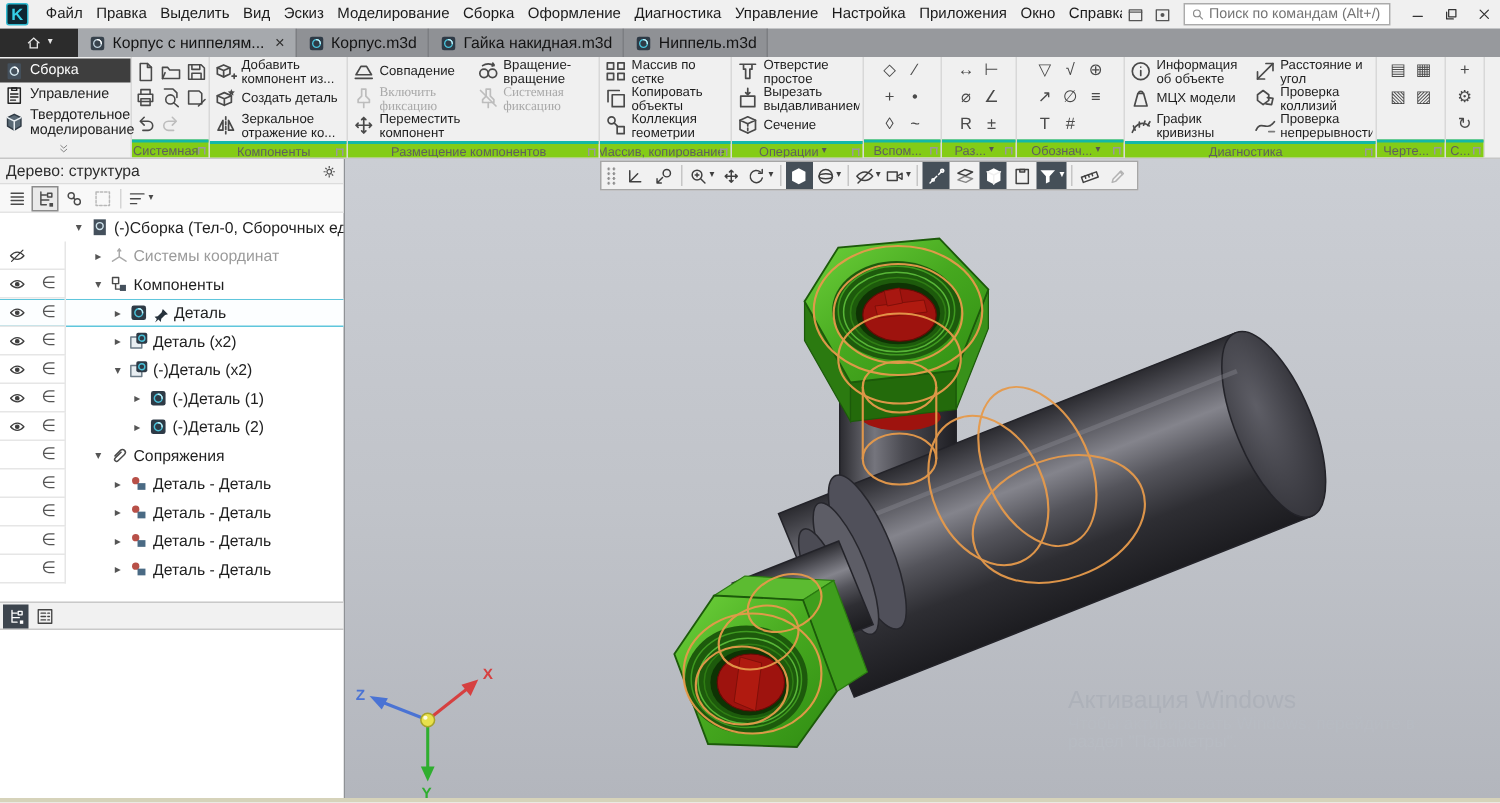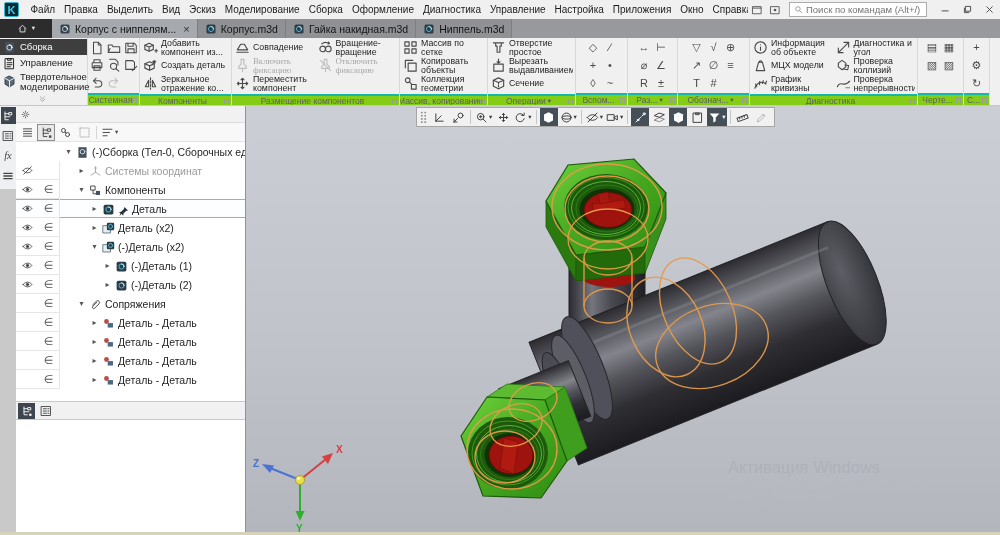--- a/index.html
+++ b/index.html
@@ -400,21 +400,21 @@
               </span>
               <span>Вращение-вращение</span>
             </div>
             <div class="rbtn disabled">
               <span style="display: flex;">
                 <svg viewBox="0 0 16 16" fill="none" stroke="currentColor" stroke-width="1.2" stroke-linecap="round" stroke-linejoin="round">
                   <path d="M6.5 1.5h3v5l2.5 2.5v2h-8v-2L6.5 6.5z"></path>
                   <path d="M8 11v3.5M2.5 2.5l11 11"></path>
                 </svg>
               </span>
-              <span>Отключить фиксацию</span>
+              <span>Системная фиксацию</span>
             </div>
           </div>
           <div class="rlabel">
             <span>Размещение компонентов</span>
             <span class="pinbox"></span>
           </div>
         </div>
         <div class="rgroup" style="width: 88px;">
           <div class="rbody buttons">
             <div class="rbtn">
@@ -604,21 +604,21 @@
               </span>
               <span>График кривизны</span>
             </div>
             <div class="rbtn">
               <span style="display: flex;">
                 <svg viewBox="0 0 16 16" fill="none" stroke="currentColor" stroke-width="1.2" stroke-linecap="round" stroke-linejoin="round">
                   <path d="M2.5 13.5L13.5 2.5"></path>
                   <path d="M2.5 13.5h5M2.5 13.5V8.5M13.5 2.5h-5M13.5 2.5v5"></path>
                 </svg>
               </span>
-              <span>Диагностика и угол</span>
+              <span>Расстояние и угол</span>
             </div>
             <div class="rbtn">
               <span style="display: flex;">
                 <svg viewBox="0 0 16 16" fill="none" stroke="currentColor" stroke-width="1.2" stroke-linecap="round" stroke-linejoin="round">
                   <path d="M2.5 5.5l4-3 4 3v4l-4 3-4-3z"></path>
                   <path d="M9.5 7.5l4 .5-1 4.5-4-.5"></path>
                 </svg>
               </span>
               <span>Проверка коллизий</span>
             </div>
@@ -672,47 +672,24 @@
           <div class="rlabel">
             <span>С...</span>
             <span class="pinbox"></span>
           </div>
         </div>
       </div>
   </div>
 
   <div class="main">
 
-    <div class="leftstrip">
-      <div class="ls-top">
-          <div class="ls-btn active">
-            <svg viewBox="0 0 16 16" fill="none" stroke="currentColor" stroke-width="1.2" stroke-linecap="round" stroke-linejoin="round">
-              <path d="M4 2.5v10.5h4.5M4 5h4.5M4 9h6.5"></path>
-              <rect x="9.5" y="3.5" width="3.5" height="3"></rect>
-            </svg>
-          </div>
-          <div class="ls-btn">
-            <svg viewBox="0 0 16 16" fill="none" stroke="currentColor" stroke-width="1.2" stroke-linecap="round" stroke-linejoin="round">
-              <rect x="2" y="2" width="12" height="12"></rect>
-              <path d="M4.5 5h4M4.5 8h4M4.5 11h4M10.5 5h1.5M10.5 8h1.5M10.5 11h1.5"></path>
-            </svg>
-          </div>
-          <div class="ls-btn">
-            <span class="ls-fx">fx</span>
-          </div>
-          <div class="ls-btn">
-            <svg viewBox="0 0 16 16" fill="none" stroke="currentColor" stroke-width="1.2" stroke-linecap="round" stroke-linejoin="round">
-              <path d="M2.5 4.5h11M2.5 8h11M2.5 11.5h11" stroke-width="1.8"></path>
-            </svg>
-          </div>
-        </div>
-    </div>
 
     <div class="treepanel">
       <div class="tp-header">
+        <span class="ttl">Дерево: структура</span>
         <svg viewBox="0 0 16 16" fill="none" stroke="currentColor" stroke-width="1.2">
             <circle cx="8" cy="8" r="2.2"></circle>
             <path d="M8 2.5v2M8 11.5v2M2.5 8h2M11.5 8h2M4.2 4.2l1.4 1.4M10.4 10.4l1.4 1.4M11.8 4.2l-1.4 1.4M5.6 10.4l-1.4 1.4"></path>
           </svg>
       </div>
       <div class="tp-toolbar">
           <div class="tp-tb-btn">
             <svg viewBox="0 0 16 16" fill="none" stroke="currentColor" stroke-width="1.2" stroke-linecap="round" stroke-linejoin="round">
               <path d="M3 3.5h10M3 6.5h10M3 9.5h10M3 12.5h10"></path>
             </svg>

